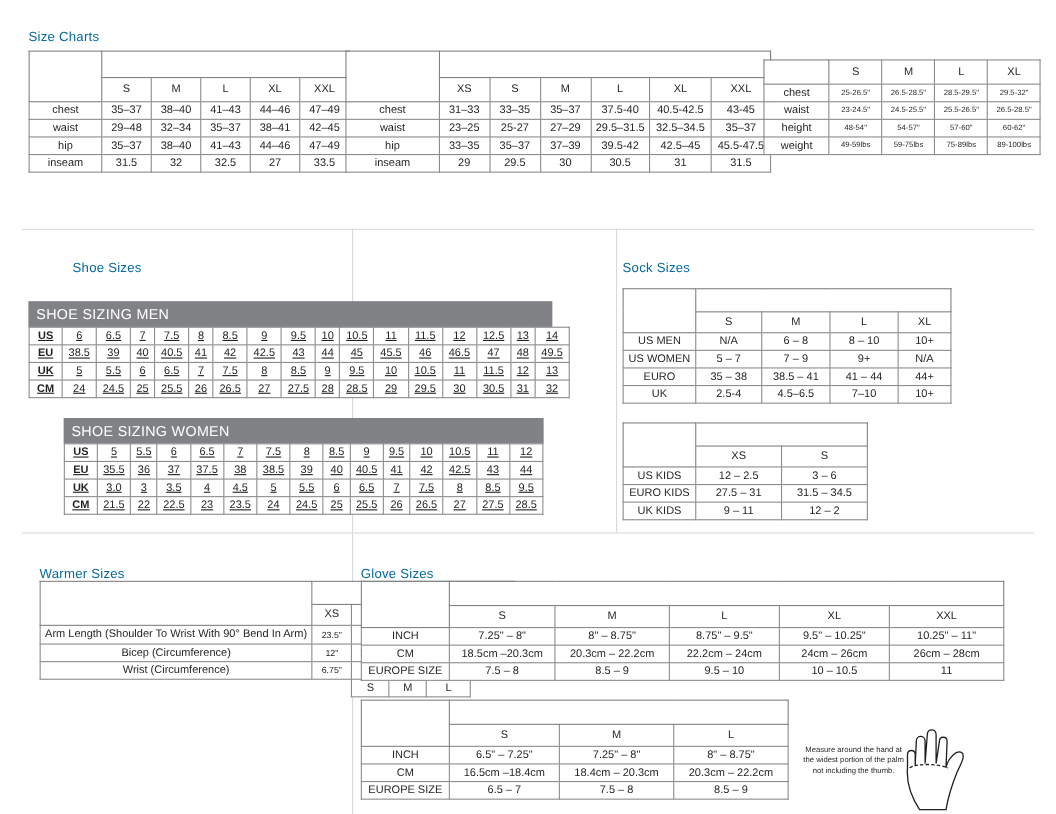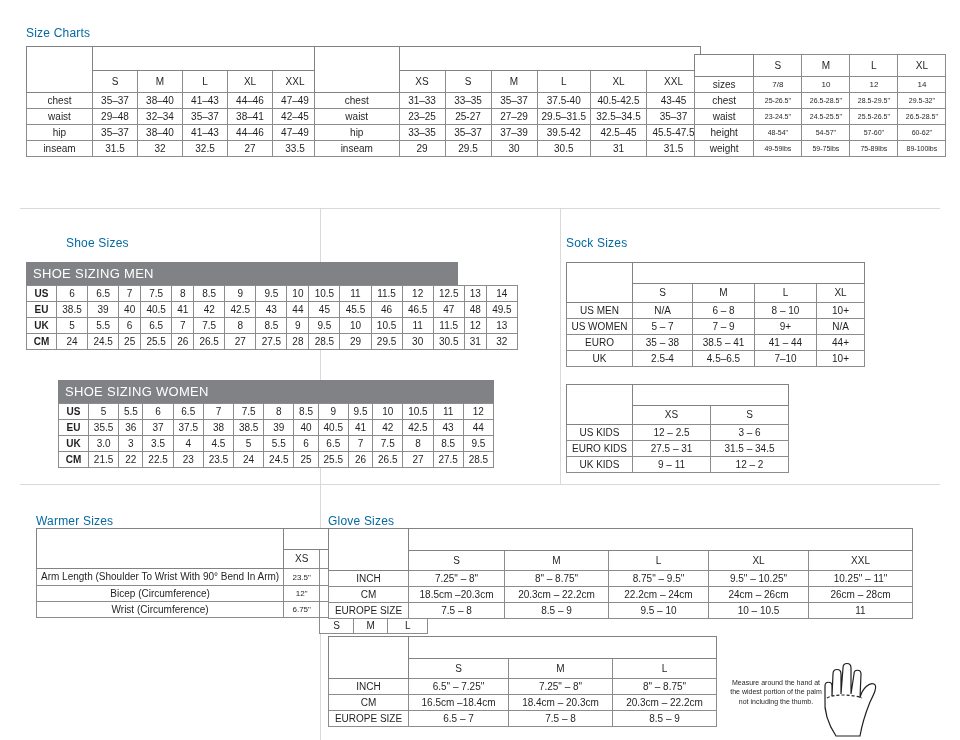--- a/index.html
+++ b/index.html
@@ -81,21 +81,21 @@
     font-size: 13px;
     padding: 3px 6px;
     letter-spacing: .3px;
     border: 1px solid #808285 !important;
   }
 
   .abs { position: absolute; }
 
   .tiny { font-size: 7px; }
   .t8 { font-size: 8px; }
-  .t9 { font-size: 9px; }
+  .t9 { font-size: 9px; text-decoration: underline; }
 
   .note {
     font-size: 7px;
     color: #231f20;
     text-align: center;
     line-height: 1.35;
   }
 </style>
 </head>
 <body>
@@ -214,27 +214,20 @@
   <table class="grid abs t8" style="left:694px; top:54px;">
     <tbody>
         <tr>
       <td class="corner-sm" style="width:44px; height:22px;">JUNIORS</td>
       <td class="hdr-grey" style="width:48px;">S</td>
       <td class="hdr-grey" style="width:48px;">M</td>
       <td class="hdr-grey" style="width:48px;">L</td>
       <td class="hdr-grey" style="width:48px;">XL</td>
     </tr>
     <tr>
-      <td class="rowlabel t8">sizes</td>
-      <td class="t8">7/8</td>
-      <td class="t8">10</td>
-      <td class="t8">12</td>
-      <td class="t8">14</td>
-    </tr>
-    <tr>
       <td class="rowlabel t8">chest</td>
       <td class="tiny">25-26.5"</td>
       <td class="tiny">26.5-28.5"</td>
       <td class="tiny">28.5-29.5"</td>
       <td class="tiny">29.5-32"</td>
     </tr>
     <tr>
       <td class="rowlabel t8">waist</td>
       <td class="tiny">23-24.5"</td>
       <td class="tiny">24.5-25.5"</td>
@@ -254,21 +247,21 @@
       <td class="tiny">59-75lbs</td>
       <td class="tiny">75-89lbs</td>
       <td class="tiny">89-100lbs</td>
     </tr>
   </tbody>
     </table>
 
   <div class="abs section-title" style="left:26px; top:236px;margin-left:40px;">Shoe Sizes</div>
 
   <div class="abs" style="left:26px; top:262px;">
-    <div class="banner" style="width:432px;">SHOE SIZING MEN</div>
+    <div class="banner" style="width:476px;margin-top:12px;">SHOE SIZING MEN</div>
     <table class="grid t9" style="width:492px;">
       <tbody>
           <tr>
         <td class="rowlabel" style="width:30px; font-weight:bold;">US</td>
         <td>6</td>
         <td>6.5</td>
         <td>7</td>
         <td>7.5</td>
         <td>8</td>
         <td>8.5</td>

